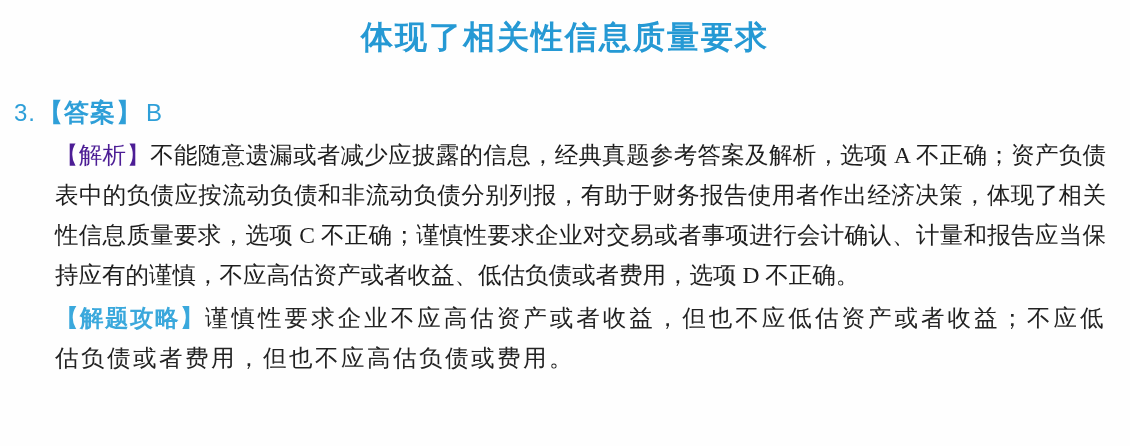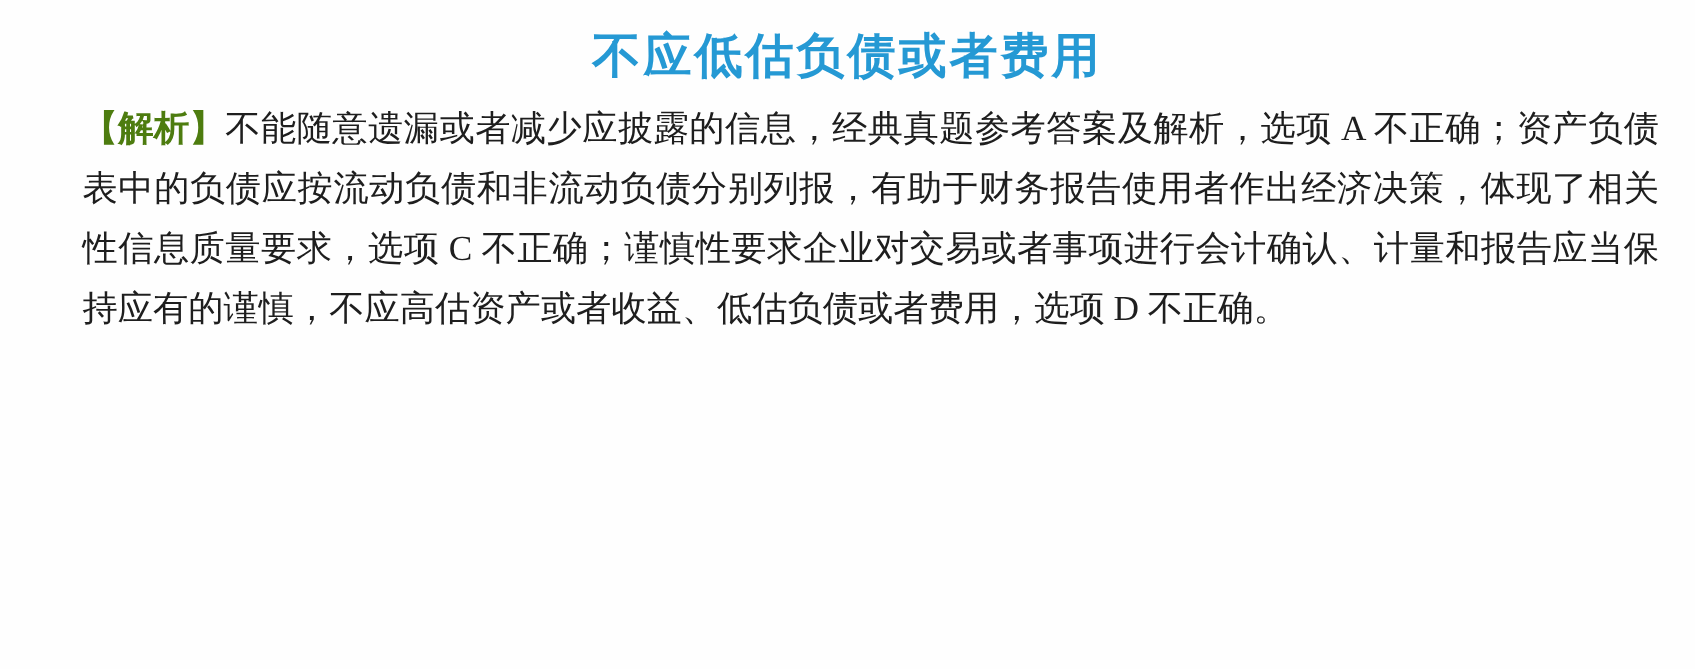--- a/index.html
+++ b/index.html
@@ -49,22 +49,22 @@
   }
   .body-text {
     margin: 6px 24px 0 55px;
     font-size: 23.5px;
     line-height: 40px;
     text-align: justify;
     text-justify: inter-character;
     color: #1e1e1e;
   }
   .analysis-label {
-    font-weight: 700;
-    color: #4d7c0f;
+    font-weight: 400;
+    color: #4c1d95;
   }
   .strategy {
     margin-top: 3px;
     letter-spacing: 2.5px;
     font-style: normal;
   }
   .strategy .seg {
     color: #232323;
   }
   .strategy-label {
@@ -74,21 +74,27 @@
   }
   .hl {
     color: #4db5e0;
   }
 </style>
 </head>
 <body>
 
 <div class="page">
 
-  <h1 class="title">不应低估负债或者费用</h1>
+  <h1 class="title">体现了相关性信息质量要求</h1>
 
+  <div class="answer-line">
+    <span class="qnum">3.</span><span class="answer-label">【答案】</span><span class="answer-value">B</span>
+  </div>
 
   <p class="body-text analysis">
     <span class="analysis-label">【解析】</span><span>不能随意遗漏或者减少应披露的信息，经典真题参考答案及解析，选项 A 不正确；资产负债表中的负债应按流动负债和非流动负债分别列报，有助于财务报告使用者作出经济决策，体现了相关性信息质量要求，选项 C 不正确；谨慎性要求企业对交易或者事项进行会计确认、计量和报告应当保持应有的谨慎，不应高估资产或者收益、低估负债或者费用，选项 D 不正确。</span>
   </p>
 
+  <p class="body-text strategy">
+    <span class="strategy-label">【解题攻略】</span><span class="seg">谨慎性要求企业不应高估资产或者收益，但也</span><span class="seg hl">不应低估</span><span class="seg">资产或者收益；不应低估负债或者费用，但也</span><span class="seg hl">不应高估</span><span class="seg">负债或费用。</span>
+  </p>
 
 </div>
 
 </body></html>

